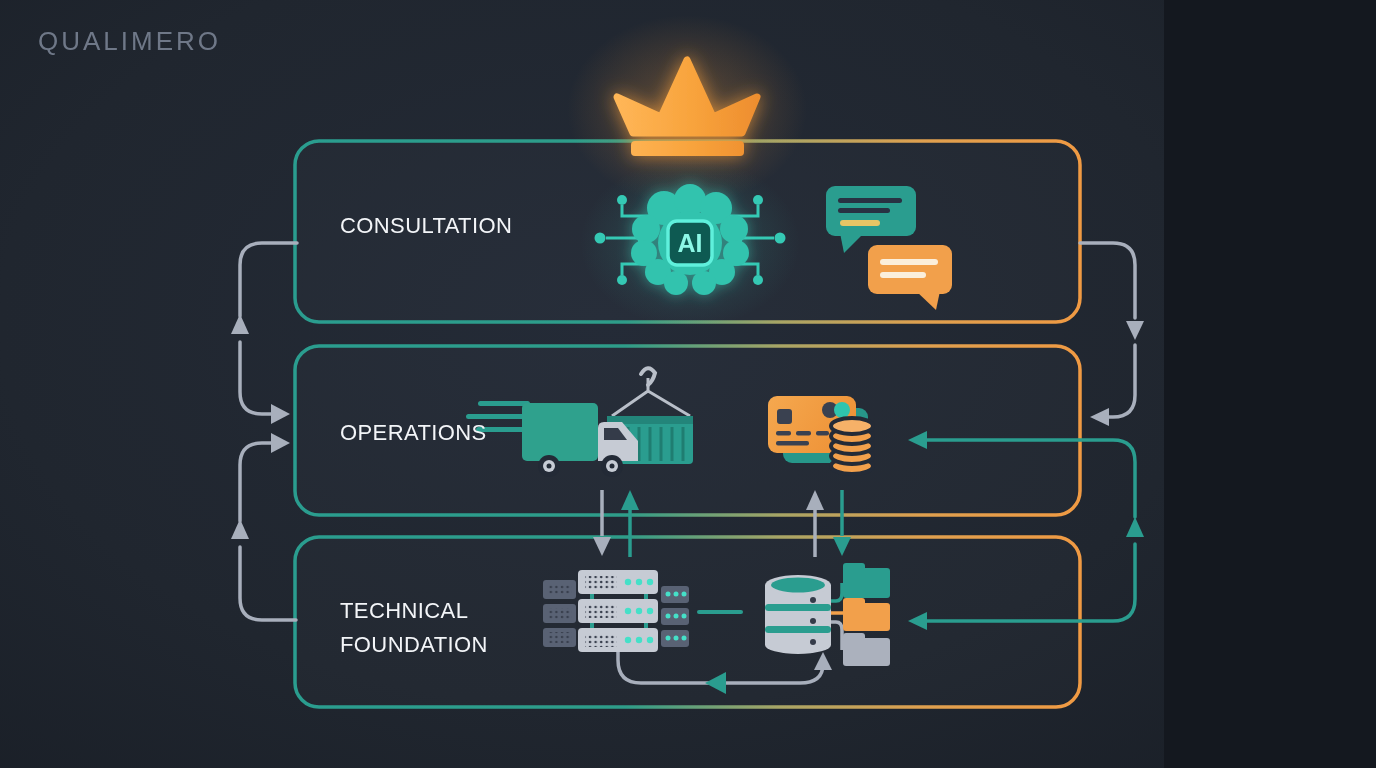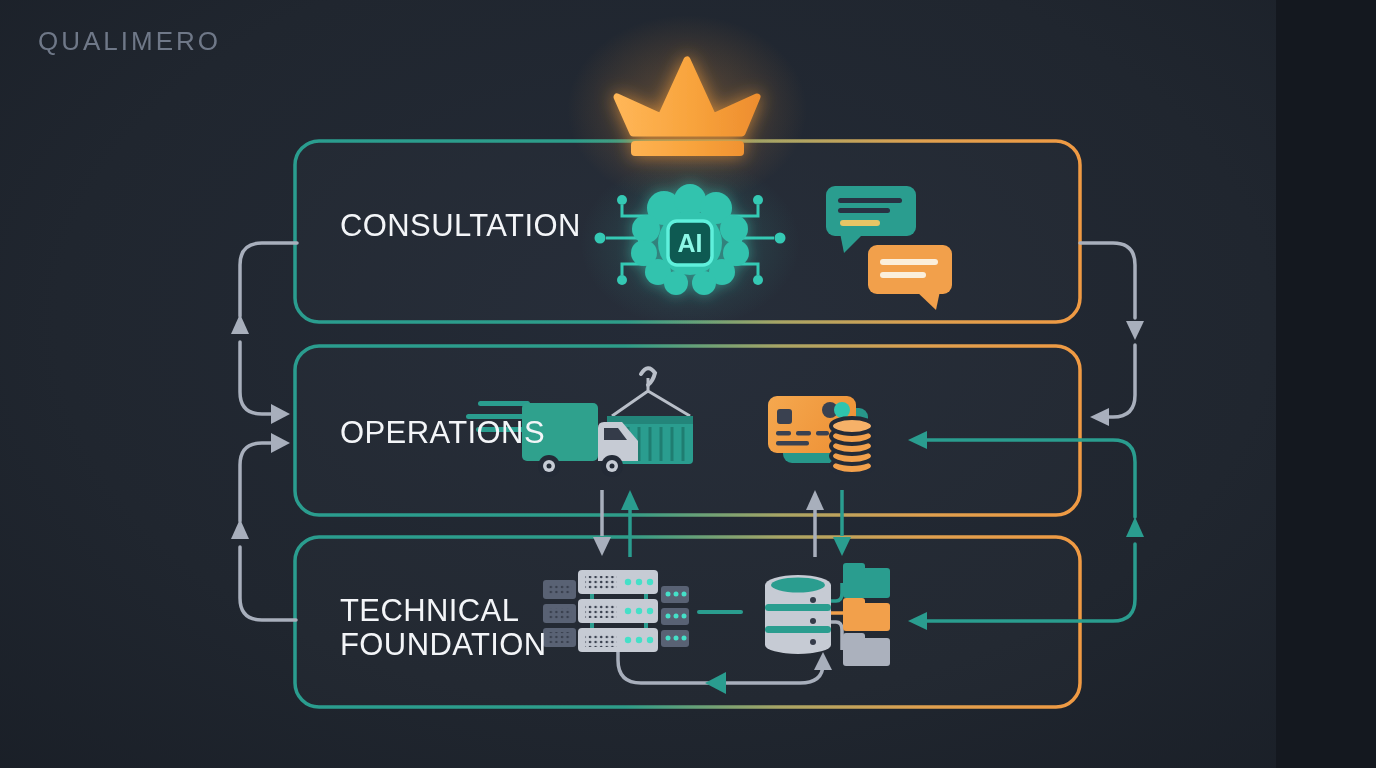--- a/index.html
+++ b/index.html
@@ -1,27 +1,27 @@
 <!DOCTYPE html>
 <html style="--background: #20262F; --teal: #2A9D8F; --teal_bright: #45D9C2; --orange: #F09A43; --orange_bright: #FFB657; --gray_connector: #A8AFBC; --text: #F3F5F8; --brand_text: #6F7888;"><head>
 <meta charset="utf-8">
 <style>
   html,body{margin:0;padding:0;background:#14181f;}
   .stage{
-    position:relative;width:1276px;height:768px;overflow:hidden;
+    position:relative;width:1164px;height:768px;overflow:hidden;
     background:radial-gradient(ellipse 1100px 700px at 52% 42%, #242b37 0%, #20262f 55%, #181d25 100%);
     font-family:"Liberation Sans", sans-serif;
   }
   .brand{
     position:absolute;left:38px;top:26px;
     font-size:26px;font-weight:500;letter-spacing:3px;color:var(--brand_text,#6F7888);
   }
   .layer-label{
     position:absolute;left:340px;color:var(--text,#F3F5F8);
-    font-size:31px;font-weight:500;letter-spacing:.4px;line-height:34px;
+    font-size:22px;font-weight:500;letter-spacing:.4px;line-height:34px;
   }
   .lab1{top:209px;} .lab2{top:416px;} .lab3{top:594px;}
   svg{position:absolute;left:0;top:0;}
   text.ai{font-family:"Liberation Sans",sans-serif;font-weight:bold;font-size:25px;fill:#8DF7E6;}
 </style>
 </head>
 <body>
 
 <div class="stage">
 

